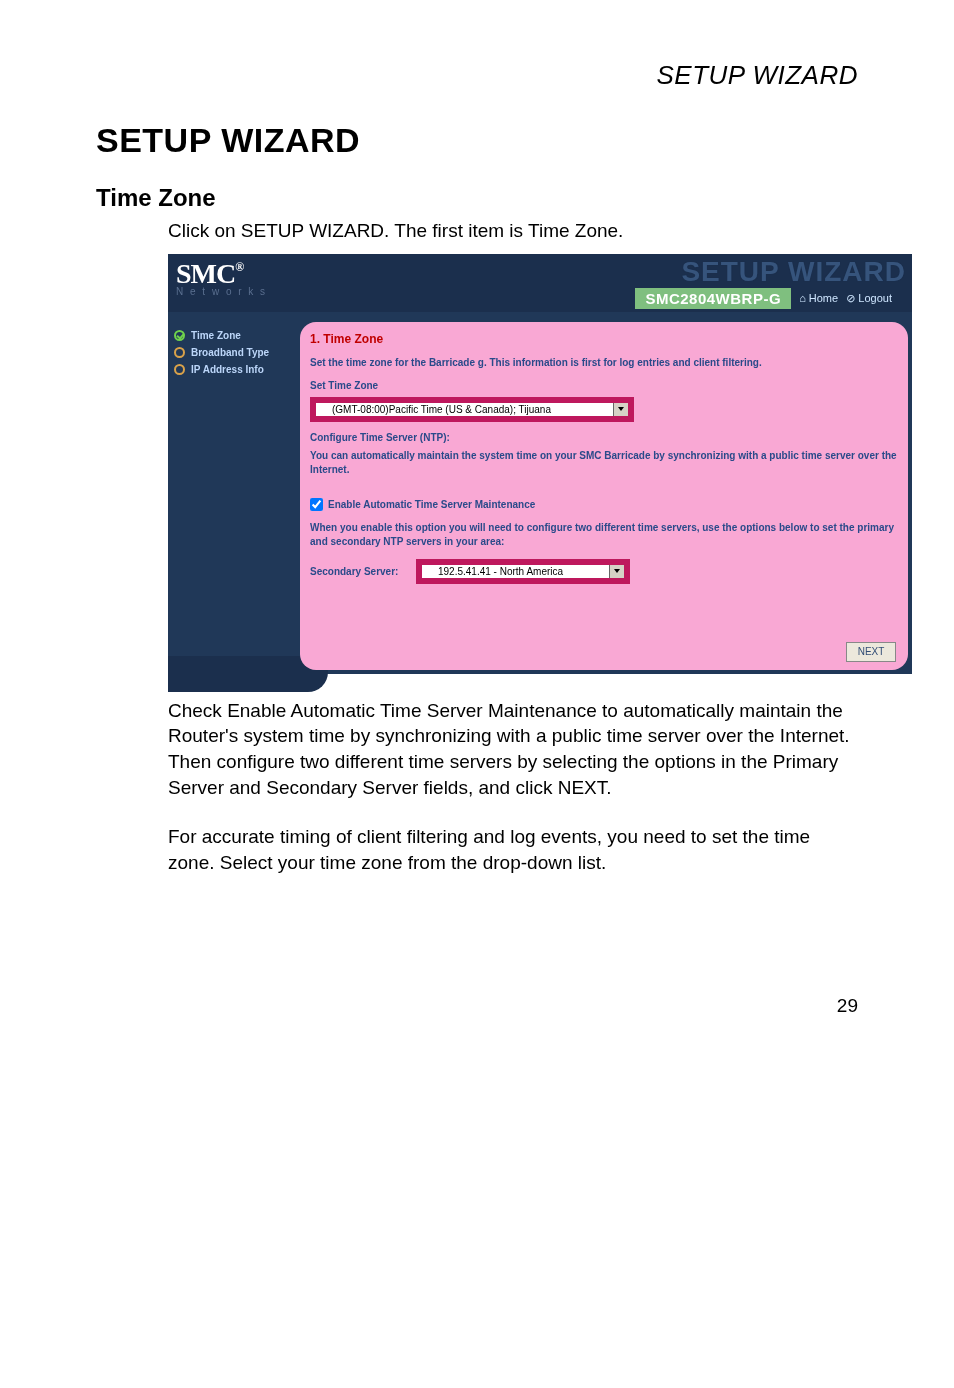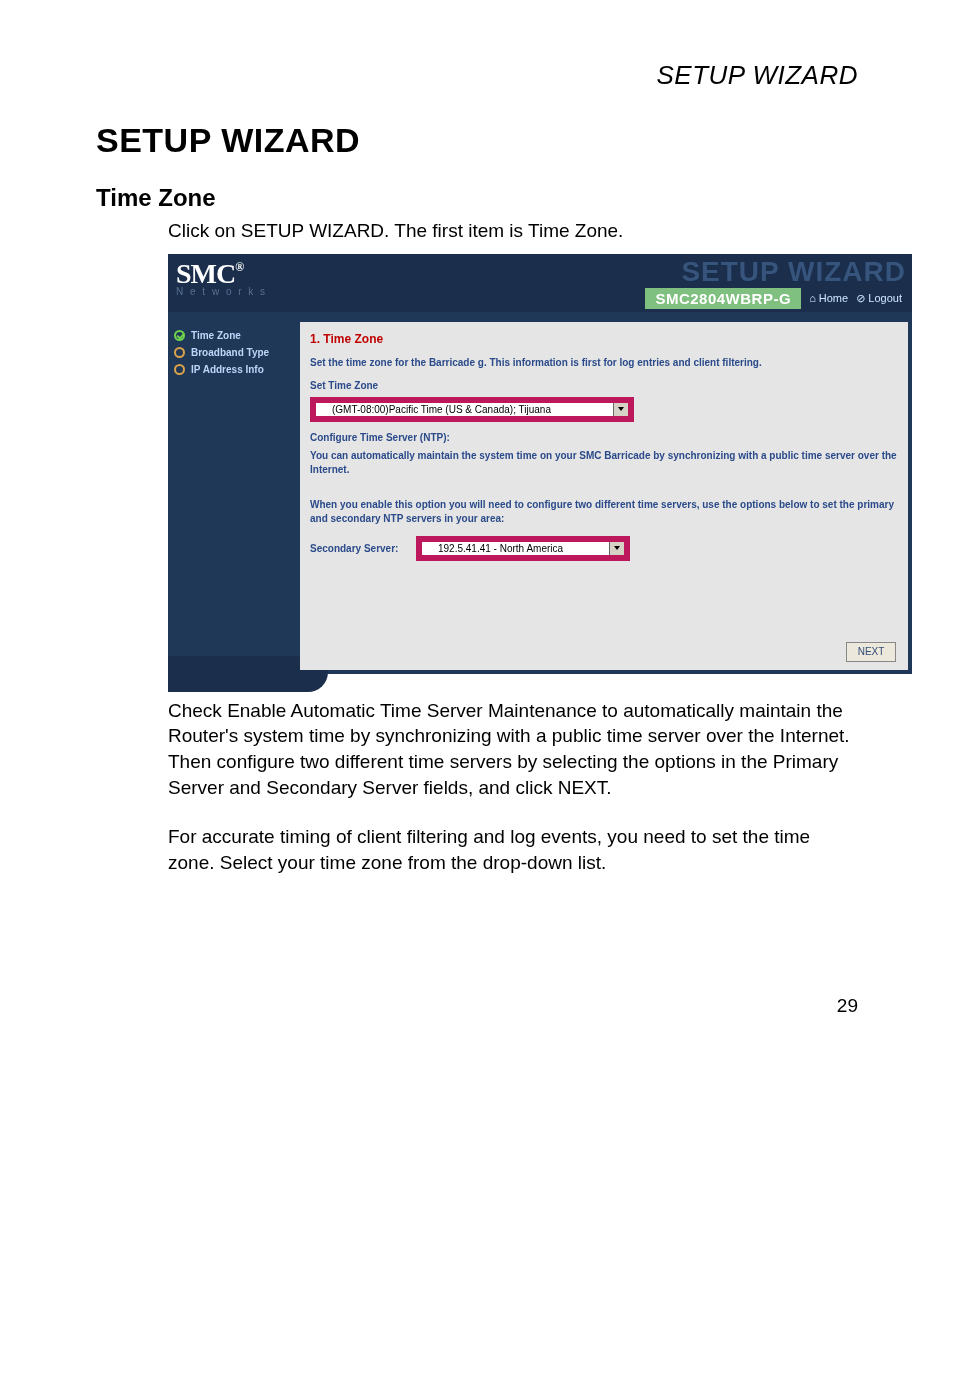--- a/index.html
+++ b/index.html
@@ -102,21 +102,21 @@
     top: 2px;
     color: #36547c;
     font-size: 28px;
     font-weight: 800;
     letter-spacing: 1px;
     font-family: Arial, sans-serif;
     text-shadow: 0 0 1px #1b2f4d;
   }
   .ss-titlebar {
     position: absolute;
-    right: 10px;
+    right: 20px;
     top: 34px;
     display: flex;
     align-items: center;
     gap: 8px;
   }
   .ss-model-badge {
     background: #7fbf7f;
     color: #fff;
     font-weight: 700;
     font-size: 15px;
@@ -170,24 +170,25 @@
   }
   .bullet.ring {
     border: 2px solid #d9a24a;
   }
   .ss-content {
     position: absolute;
     left: 132px;
     right: 4px;
     top: 68px;
     bottom: 4px;
-    background: #e5e5e5;
+    background: #f9a8d4;
     padding: 10px 10px 8px 10px;
     box-sizing: border-box;
     overflow: hidden;
+    border-radius: 16px;
   }
   .sc-title {
     color: #c00000;
     font-weight: 700;
     font-size: 12px;
     margin-bottom: 10px;
   }
   .sc-text {
     color: #2a4a8a;
     font-weight: 700;
@@ -325,20 +326,24 @@
       <div class="sc-title">1. Time Zone</div>
       <div class="sc-text">Set the time zone for the Barricade g. This information is first for log entries and client filtering.</div>
       <div class="sc-label">Set Time Zone</div>
       <div class="sc-select">
         <span>(GMT-08:00)Pacific Time (US &amp; Canada); Tijuana</span>
         <span class="arrow"></span>
       </div>
       <div class="sc-label">Configure Time Server (NTP):</div>
       <div class="sc-text" style="margin-bottom:21px">You can automatically maintain the system time on your SMC Barricade by synchronizing with a public time server over the Internet.</div>
 
+      <div class="sc-check">
+        <input type="checkbox" checked="" style="">
+        <span class="sc-label" style="margin:0">Enable Automatic Time Server Maintenance</span>
+      </div>
 
       <div class="sc-text">When you enable this option you will need to configure two different time servers, use the options below to set the primary and secondary NTP servers in your area:</div>
 
       <div class="server-row">
         <span class="lbl">Secondary Server:</span>
         <span class="sc-select">
           <span>192.5.41.41 - North America</span>
           <span class="arrow"></span>
         </span>
       </div>

